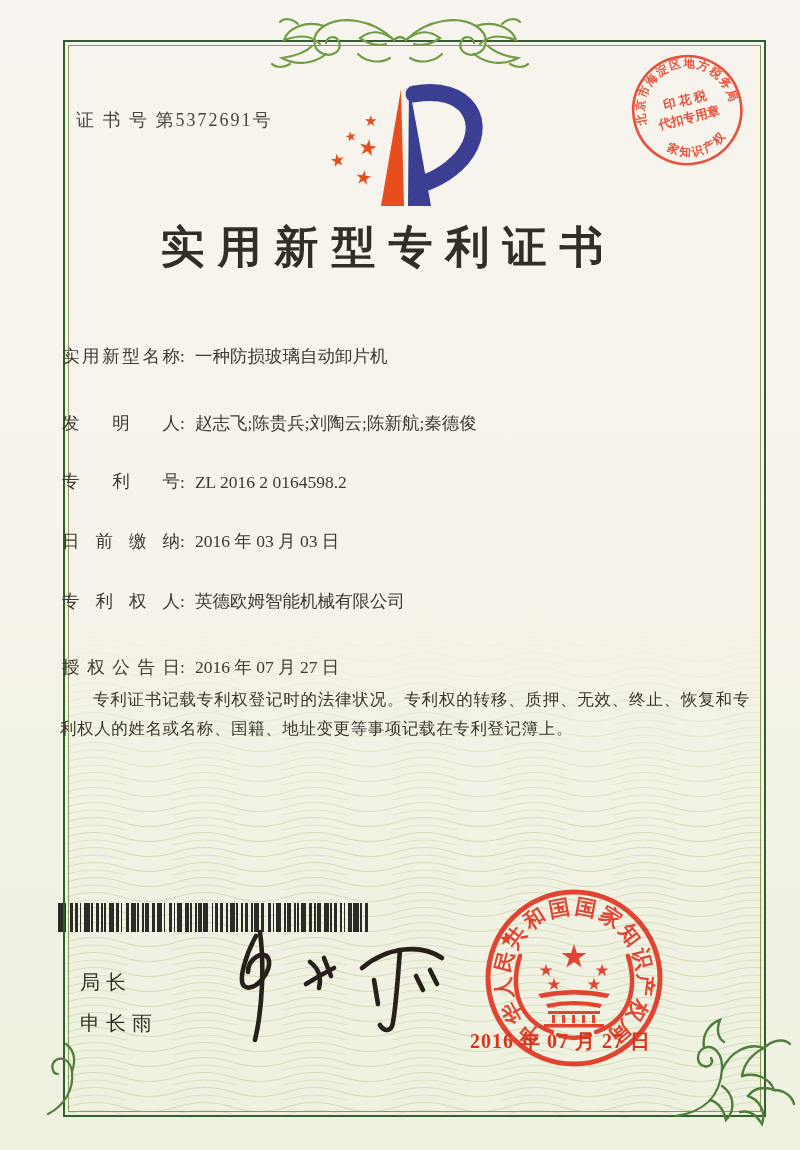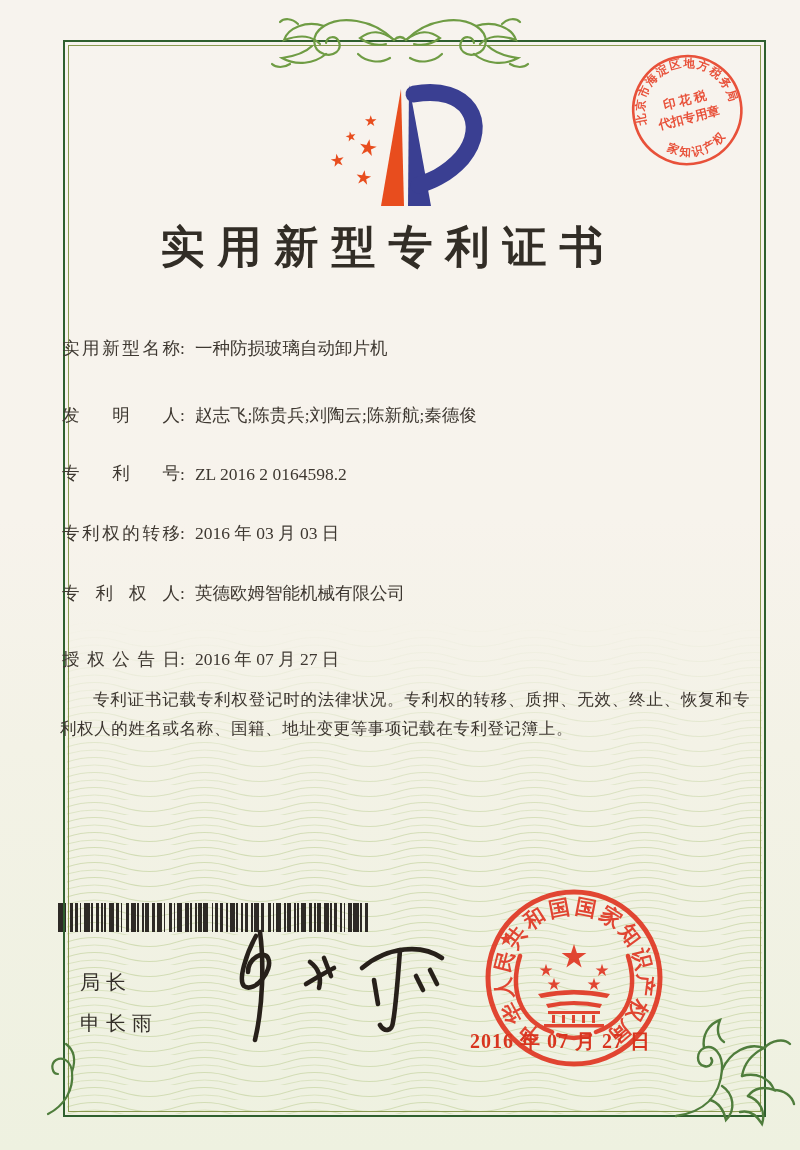--- a/index.html
+++ b/index.html
@@ -27,21 +27,21 @@
   }
   
   .cert-no{position:absolute;left:76px;top:108px;font-size:18px;letter-spacing:2px;color:#4a443c;}
   .tax-stamp{position:absolute;left:622px;top:52px;transform:rotate(-14deg);}
   .logo{position:absolute;left:322px;top:76px;}
   .title{
     position:absolute;left:0;top:218px;width:764px;text-align:center;
     font-size:44px;font-weight:bold;letter-spacing:13px;color:#322d26;text-indent:13px;
   }
   
-  .field{position:absolute;left:62px;font-size:17.5px;color:#3e3831;white-space:nowrap;}
+  .field{position:absolute;left:62px;font-size:17.5px;color:#3e3831;white-space:nowrap;margin-top:8px;}
   .flabel{display:inline-block;width:118px;text-align:justify;text-align-last:justify;vertical-align:bottom;}
   .fcolon{margin-right:10px;}
   
   .body-text{
     position:absolute;left:60px;top:686px;width:690px;
     font-size:16.5px;line-height:28.5px;letter-spacing:0.6px;color:#3b352e;text-align:justify;
   }
   .body-text p{margin:0;text-indent:2em;}
   
   .barcode{position:absolute;left:58px;top:903px;width:332px;height:29px;display:flex;align-items:stretch;}
@@ -126,20 +126,21 @@
 
   <div class="orn-bl">
     <svg width="42" height="74" viewBox="0 0 42 74" xmlns="http://www.w3.org/2000/svg">
       <g fill="none" stroke="#4f7d3c" stroke-width="2.2" stroke-linecap="round">
         <path d="M4 72 C 20 64 30 48 28 30 C 27 20 20 14 12 18 C 6 22 8 32 14 32"></path>
         <path d="M28 30 C 32 18 30 8 22 2"></path>
       </g>
     </svg>
   </div>
 
+  <div class="cert-no">证 书 号 第5372691号</div>
 
   <div class="tax-stamp">
     <svg width="132" height="118" viewBox="0 0 132 118" xmlns="http://www.w3.org/2000/svg">
       <circle cx="66" cy="58" r="54" fill="none" stroke="#e8513a" stroke-width="2.6"></circle>
       <path id="taxTop" d="M28.8 79.5 A43 43 0 1 1 103.2 79.5" fill="none"></path>
       <text font-size="11.5" fill="#e8513a" letter-spacing="1.5" font-weight="bold" font-family="Liberation Serif, DejaVu Serif, serif">
         <textPath href="#taxTop" startOffset="50%" text-anchor="middle">北京市海淀区地方税务局</textPath>
       </text>
       <path id="taxBot" d="M36.4 91.9 A45 45 0 0 0 97.6 91.9" fill="none"></path>
       <text font-size="11.5" fill="#e8513a" letter-spacing="2" font-weight="bold" font-family="Liberation Serif, DejaVu Serif, serif">
@@ -168,21 +169,21 @@
   <div class="field" style="top:336px;">
     <span class="flabel">实用新型名称</span><span class="fcolon">:</span><span>一种防损玻璃自动卸片机</span>
   </div>
   <div class="field" style="top:403px;">
     <span class="flabel">发明人</span><span class="fcolon">:</span><span>赵志飞;陈贵兵;刘陶云;陈新航;秦德俊</span>
   </div>
   <div class="field" style="top:461px;">
     <span class="flabel">专利号</span><span class="fcolon">:</span><span>ZL 2016 2 0164598.2</span>
   </div>
   <div class="field" style="top:521px;">
-    <span class="flabel">专利权的转移</span><span class="fcolon">:</span><span>2016 年 03 月 03 日</span>
+    <span class="flabel">日前缴纳</span><span class="fcolon">:</span><span>2016 年 03 月 03 日</span>
   </div>
   <div class="field" style="top:581px;">
     <span class="flabel">专利权人</span><span class="fcolon">:</span><span>英德欧姆智能机械有限公司</span>
   </div>
   <div class="field" style="top:647px;">
     <span class="flabel">授权公告日</span><span class="fcolon">:</span><span>2016 年 07 月 27 日</span>
   </div>
 
   <div class="body-text">
     <p>专利证书记载专利权登记时的法律状况。专利权的转移、质押、无效、终止、恢复和专利权人的姓名或名称、国籍、地址变更等事项记载在专利登记簿上。</p>

